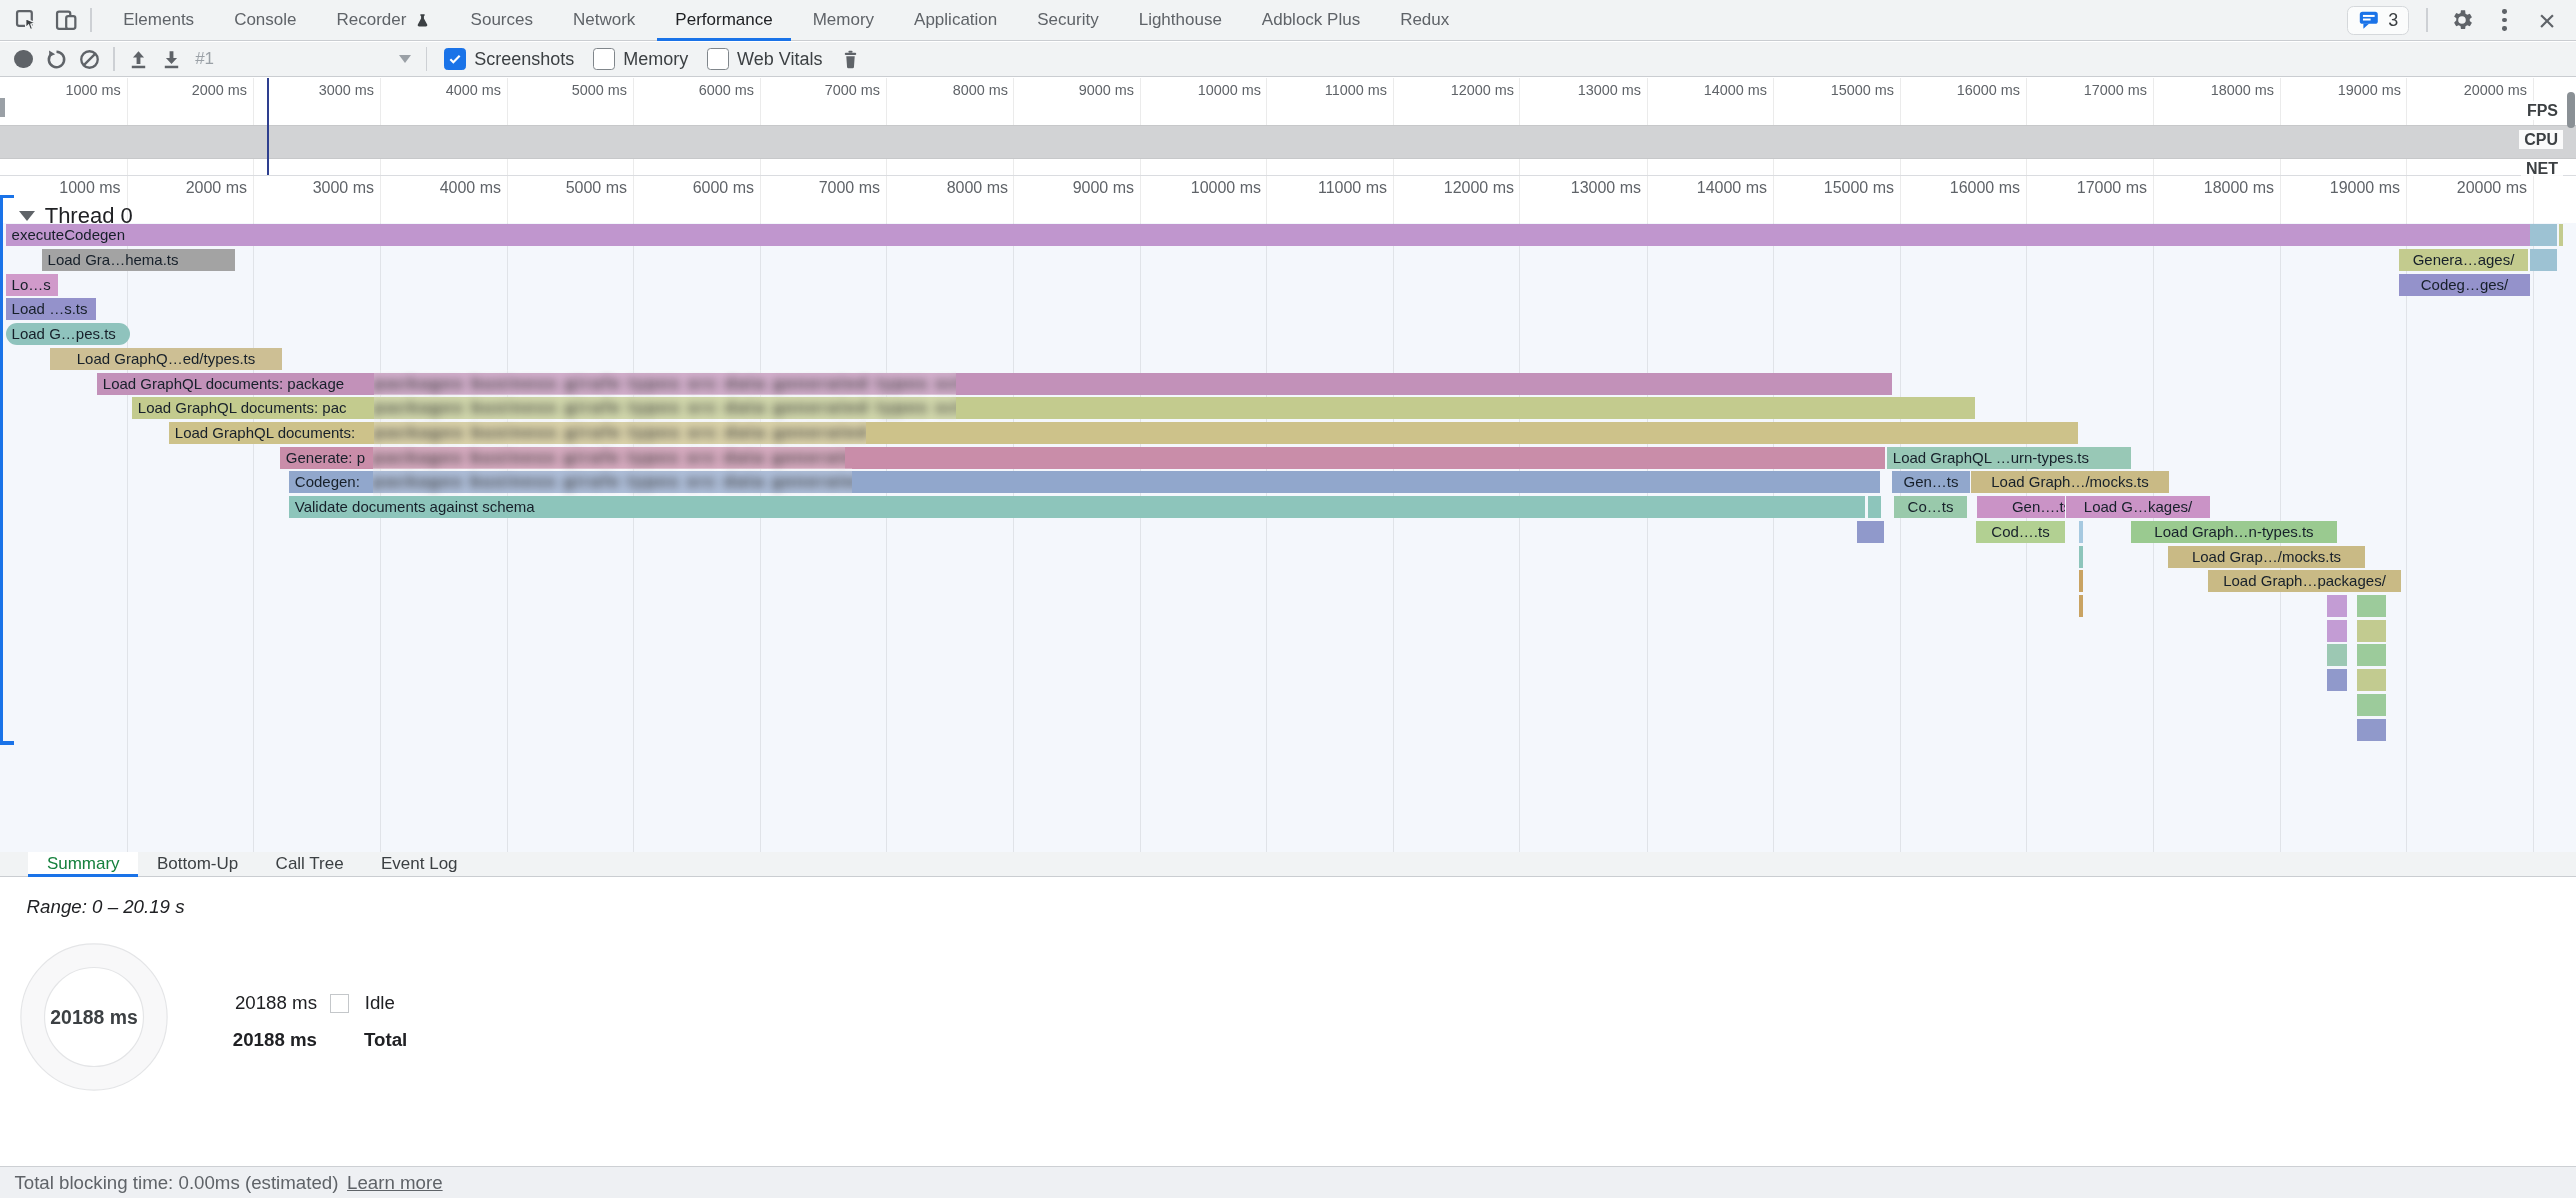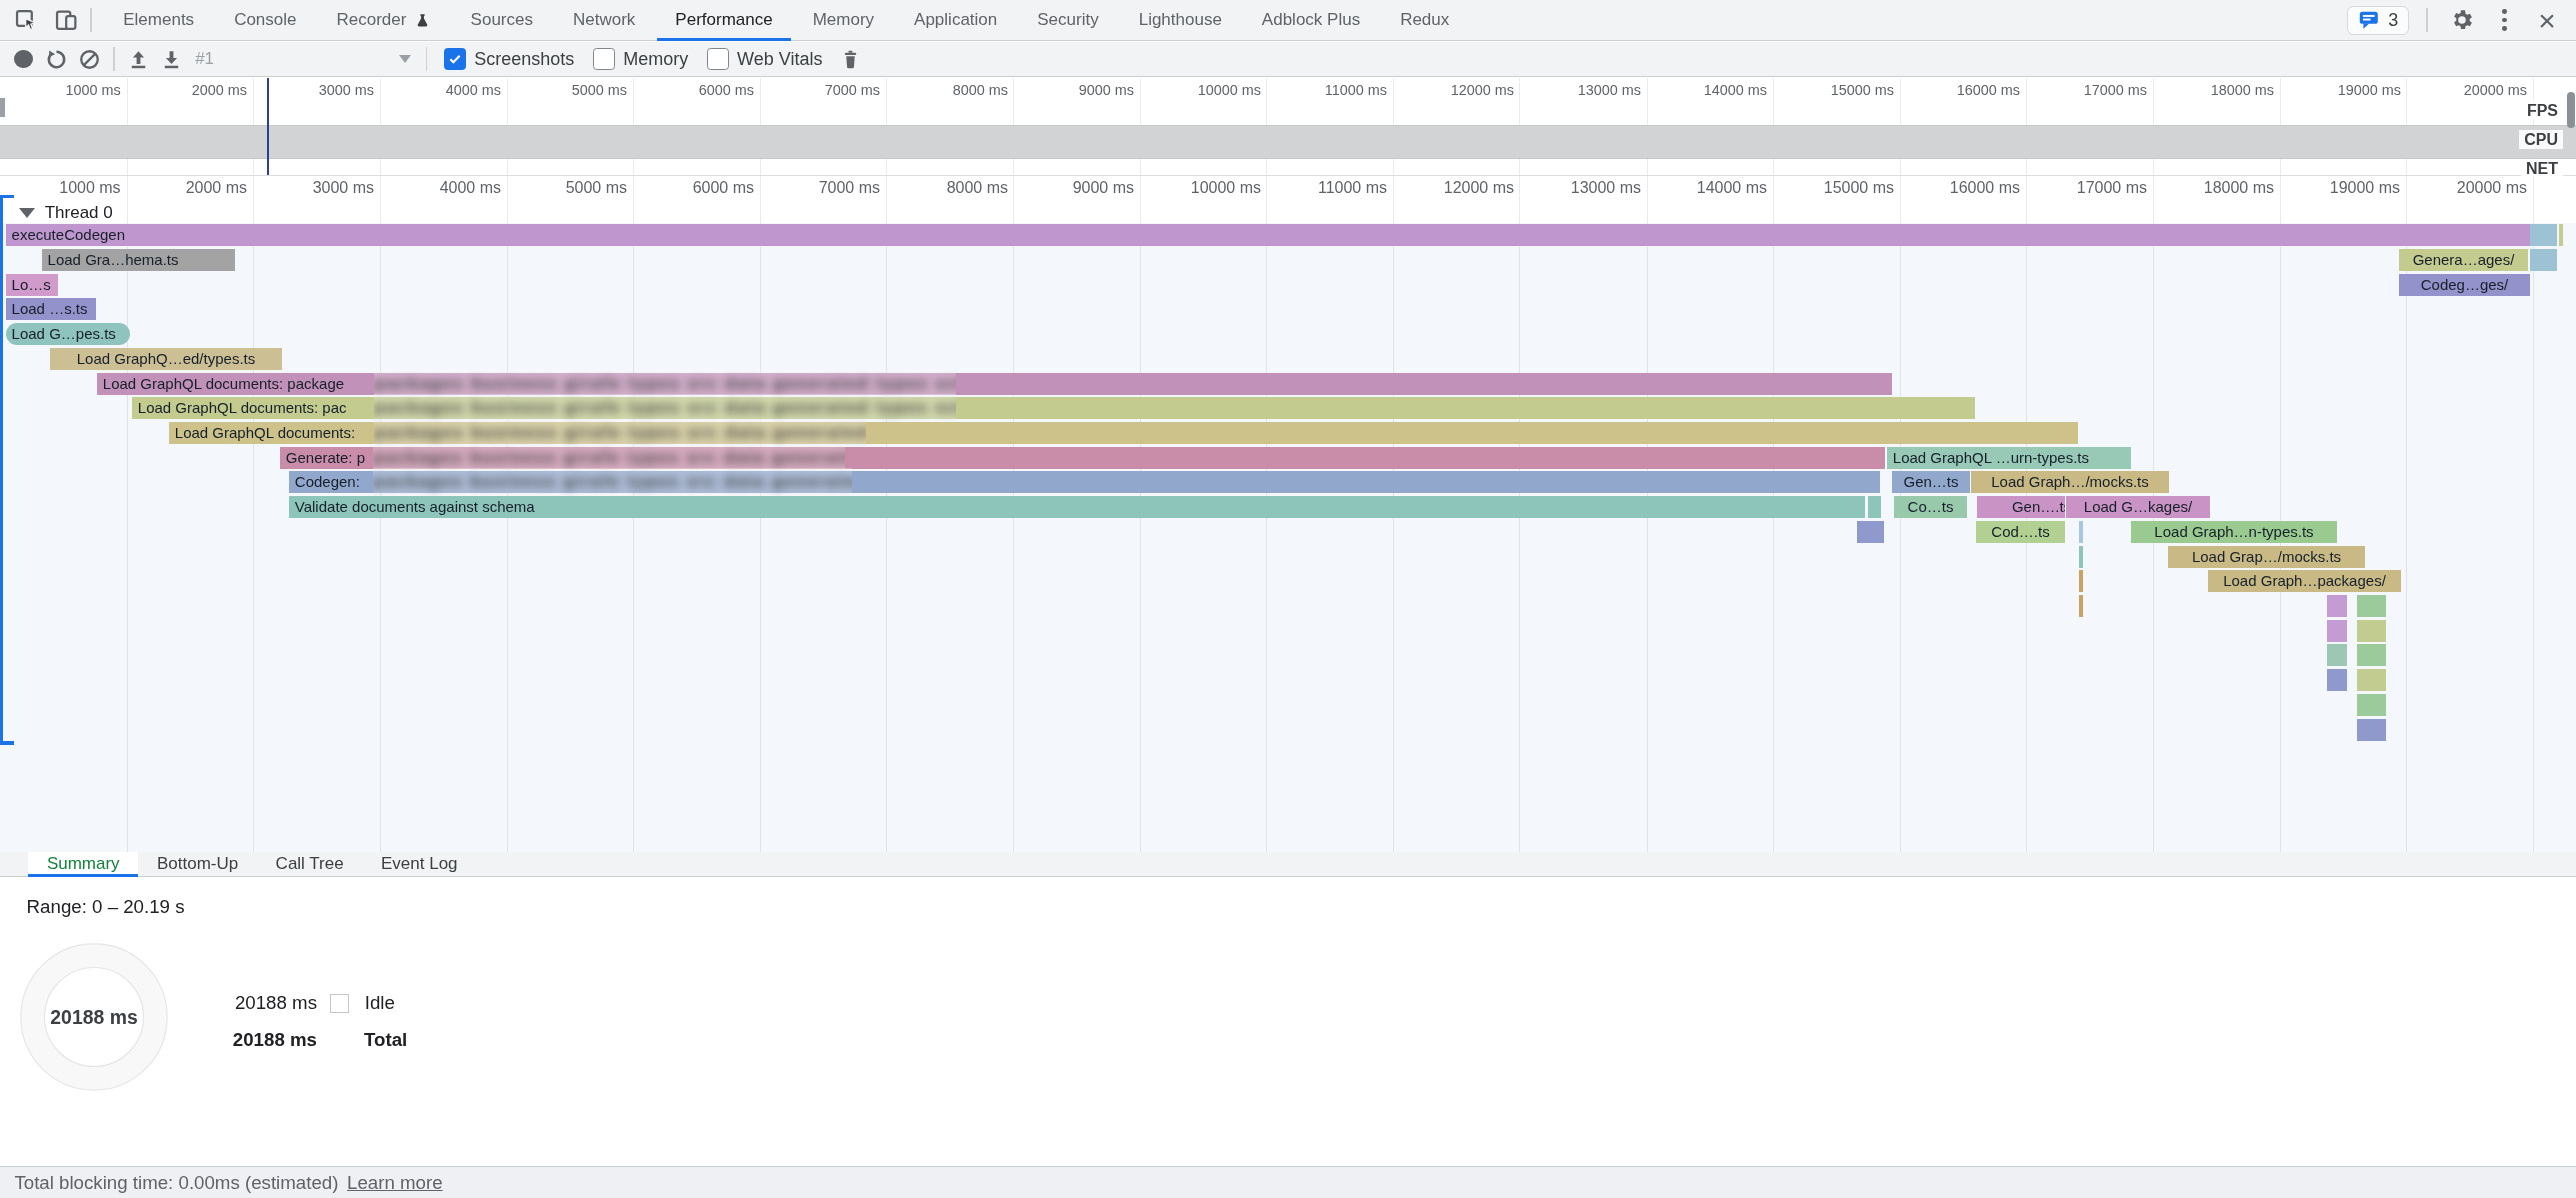--- a/index.html
+++ b/index.html
@@ -42,38 +42,38 @@
   .lane-label{position:absolute;right:13px;font-size:16px;font-weight:bold;color:#3c4043;background:rgba(255,255,255,0.88);padding:0.7px 5px;}
   .ov-cursor{position:absolute;top:0;bottom:0;width:2.2px;background:#2e3f8f;}
   .ov-leftnub{position:absolute;left:0;top:20px;width:5px;height:18.7px;background:#9aa0a6;}
   .scroll-thumb{position:absolute;right:1.4px;top:14.4px;width:8px;height:36px;border-radius:4.3px;background:#8a9095;}
 
   
   .timeline{position:absolute;left:0;top:176px;width:100%;height:676px;background:#fff;overflow:hidden;}
   .chart-bg{position:absolute;left:0;right:0;top:47px;bottom:0;background:#f4f7fc;}
   .tl-grid{position:absolute;inset:0;}
   .tl-tick{position:absolute;top:2.9px;height:20px;font-size:16px;color:#5f6368;text-align:right;width:122px;}
-  .thread-hdr{position:absolute;left:18.7px;top:27px;display:flex;align-items:center;gap:10px;font-size:17px;color:#202124;}
+  .thread-hdr{position:absolute;left:18.7px;top:27px;display:flex;align-items:center;gap:10px;font-size:22px;color:#202124;}
   .tri-down{width:0;height:0;border-left:8px solid transparent;border-right:8px solid transparent;border-top:10px solid #5f6368;}
   .bracket{position:absolute;left:0;top:18.7px;width:2.9px;height:550px;background:#1a73e8;}
   .bracket::before,.bracket::after{content:"";position:absolute;left:0;width:13.7px;height:3.6px;background:#1a73e8;}
   .bracket::before{top:0;} .bracket::after{bottom:0;}
   .bar{position:absolute;height:22px;box-sizing:border-box;}
   .bar .blabel{display:block;font-size:15px;line-height:22px;color:#17202a;padding:0 5.8px;white-space:nowrap;overflow:hidden;}
   .bar.ctr .blabel{text-align:center;padding:0 2.9px;}
   .redact{position:absolute;top:-2.9px;bottom:-2.9px;background:rgba(255,255,255,0.28);overflow:hidden;}
   .redact span{display:block;filter:blur(5px);font-size:16px;line-height:28px;color:#2f2f2f;white-space:nowrap;letter-spacing:2.2px;font-weight:bold;}
 
   
   .btabs{position:absolute;left:0;top:852px;width:100%;height:25px;background:#f1f3f4;border-bottom:1.4px solid #cacdd1;display:flex;align-items:stretch;box-sizing:border-box;padding-left:7.2px;}
   .btab{padding:0 18.7px;display:flex;align-items:center;font-size:17px;color:#3c4043;position:relative;white-space:nowrap;}
   .btab.active{background:#fff;color:#15803d;margin-left:21px;}
   .btab.active::after{content:"";position:absolute;left:0;right:0;bottom:-1.4px;height:3.6px;background:#1a73e8;}
   .summary{position:absolute;left:0;top:878px;width:100%;height:288px;background:#fff;}
-  .range-label{position:absolute;left:26.6px;top:18px;font-size:18.7px;color:#202124;}
+  .range-label{position:absolute;left:26.6px;top:18px;font-size:18.7px;color:#202124;font-style:italic;}
   .donut-wrap{position:absolute;left:18px;top:63px;width:152px;height:152px;}
   .donut-center{position:absolute;inset:0;display:flex;align-items:center;justify-content:center;font-size:19.4px;font-weight:bold;color:#3c4043;}
   .legend-row{position:absolute;left:216px;height:24.4px;display:flex;align-items:center;}
   .legend-val{width:101px;text-align:right;font-size:18.7px;color:#202124;}
   .legend-sw{width:18.7px;height:18.7px;background:#fff;border:1.4px solid #c4c7ca;box-sizing:border-box;margin-left:13px;}
   .legend-lab{font-size:18.7px;color:#202124;margin-left:16px;}
   .legend-row.bold .legend-val,.legend-row.bold .legend-lab{font-weight:bold;}
   .legend-row.nosw .legend-lab{margin-left:47px;}
 
   

